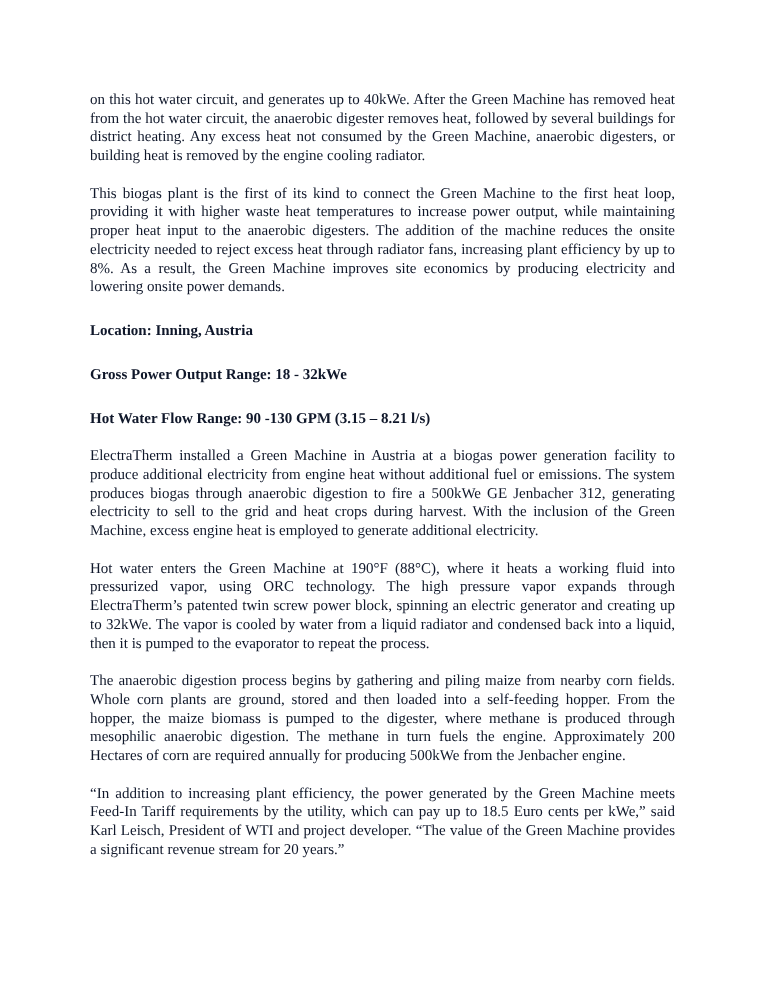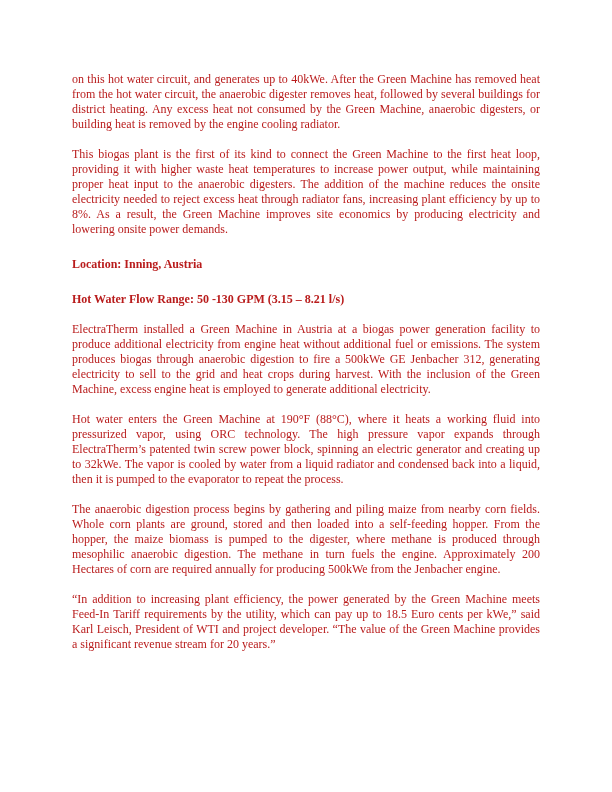--- a/index.html
+++ b/index.html
@@ -11,21 +11,21 @@
     width: 612px;
     height: 792px;
     overflow: hidden;
   }
   .page {
     box-sizing: border-box;
     width: 612px;
     height: 564px;
     padding: 72px 72px 0 72px;
     background: #ffffff;
-    color: #b91c1c;
+    color: #0f172a;
     font-family: "Liberation Serif", serif;
     font-size: 12px;
     line-height: 15px;
   }
   .para {
     margin: 0 0 15px 0;
     text-align: justify;
   }
   .specs {
     margin: 0 0 15px 0;
@@ -41,21 +41,22 @@
 <body>
 
 <div class="page">
 
   <p class="para">on this hot water circuit, and generates up to 40kWe. After the Green Machine has removed heat from the hot water circuit, the anaerobic digester removes heat, followed by several buildings for district heating. Any excess heat not consumed by the Green Machine, anaerobic digesters, or building heat is removed by the engine cooling radiator.</p>
 
   <p class="para">This biogas plant is the first of its kind to connect the Green Machine to the first heat loop, providing it with higher waste heat temperatures to increase power output, while maintaining proper heat input to the anaerobic digesters. The addition of the machine reduces the onsite electricity needed to reject excess heat through radiator fans, increasing plant efficiency by up to 8%. As a result, the Green Machine improves site economics by producing electricity and lowering onsite power demands.</p>
 
   <div class="specs">
     <div class="spec-line">Location: Inning, Austria</div>
-    <div class="spec-line">Hot Water Flow Range: 50 -130 GPM (3.15 – 8.21 l/s)</div>
+    <div class="spec-line">Gross Power Output Range: 18 - 32kWe</div>
+    <div class="spec-line">Hot Water Flow Range: 90 -130 GPM (3.15 – 8.21 l/s)</div>
   </div>
 
   <p class="para">ElectraTherm installed a Green Machine in Austria at a biogas power generation facility to produce additional electricity from engine heat without additional fuel or emissions. The system produces biogas through anaerobic digestion to fire a 500kWe GE Jenbacher 312, generating electricity to sell to the grid and heat crops during harvest. With the inclusion of the Green Machine, excess engine heat is employed to generate additional electricity.</p>
 
   <p class="para">Hot water enters the Green Machine at 190°F (88°C), where it heats a working fluid into pressurized vapor, using ORC technology. The high pressure vapor expands through ElectraTherm’s patented twin screw power block, spinning an electric generator and creating up to 32kWe. The vapor is cooled by water from a liquid radiator and condensed back into a liquid, then it is pumped to the evaporator to repeat the process.</p>
 
   <p class="para">The anaerobic digestion process begins by gathering and piling maize from nearby corn fields. Whole corn plants are ground, stored and then loaded into a self-feeding hopper. From the hopper, the maize biomass is pumped to the digester, where methane is produced through mesophilic anaerobic digestion. The methane in turn fuels the engine. Approximately 200 Hectares of corn are required annually for producing 500kWe from the Jenbacher engine.</p>
 
   <p class="para">“In addition to increasing plant efficiency, the power generated by the Green Machine meets Feed-In Tariff requirements by the utility, which can pay up to 18.5 Euro cents per kWe,” said Karl Leisch, President of WTI and project developer. “The value of the Green Machine provides a significant revenue stream for 20 years.”</p>
 

